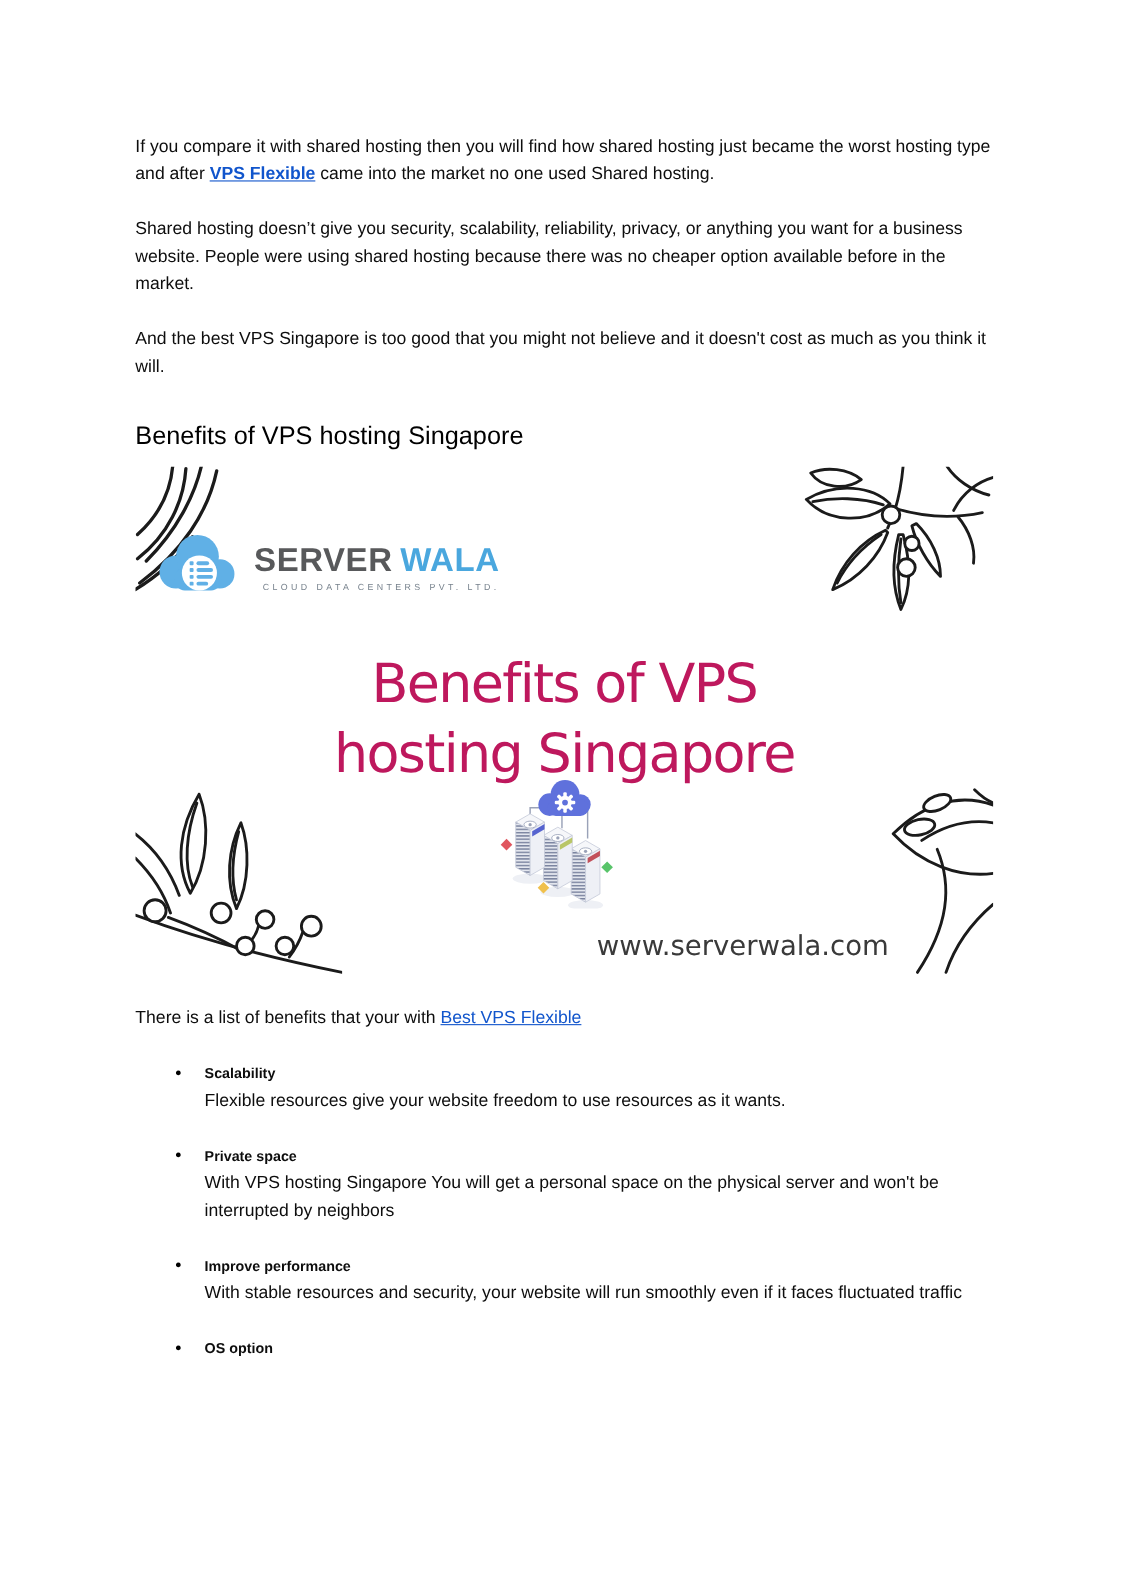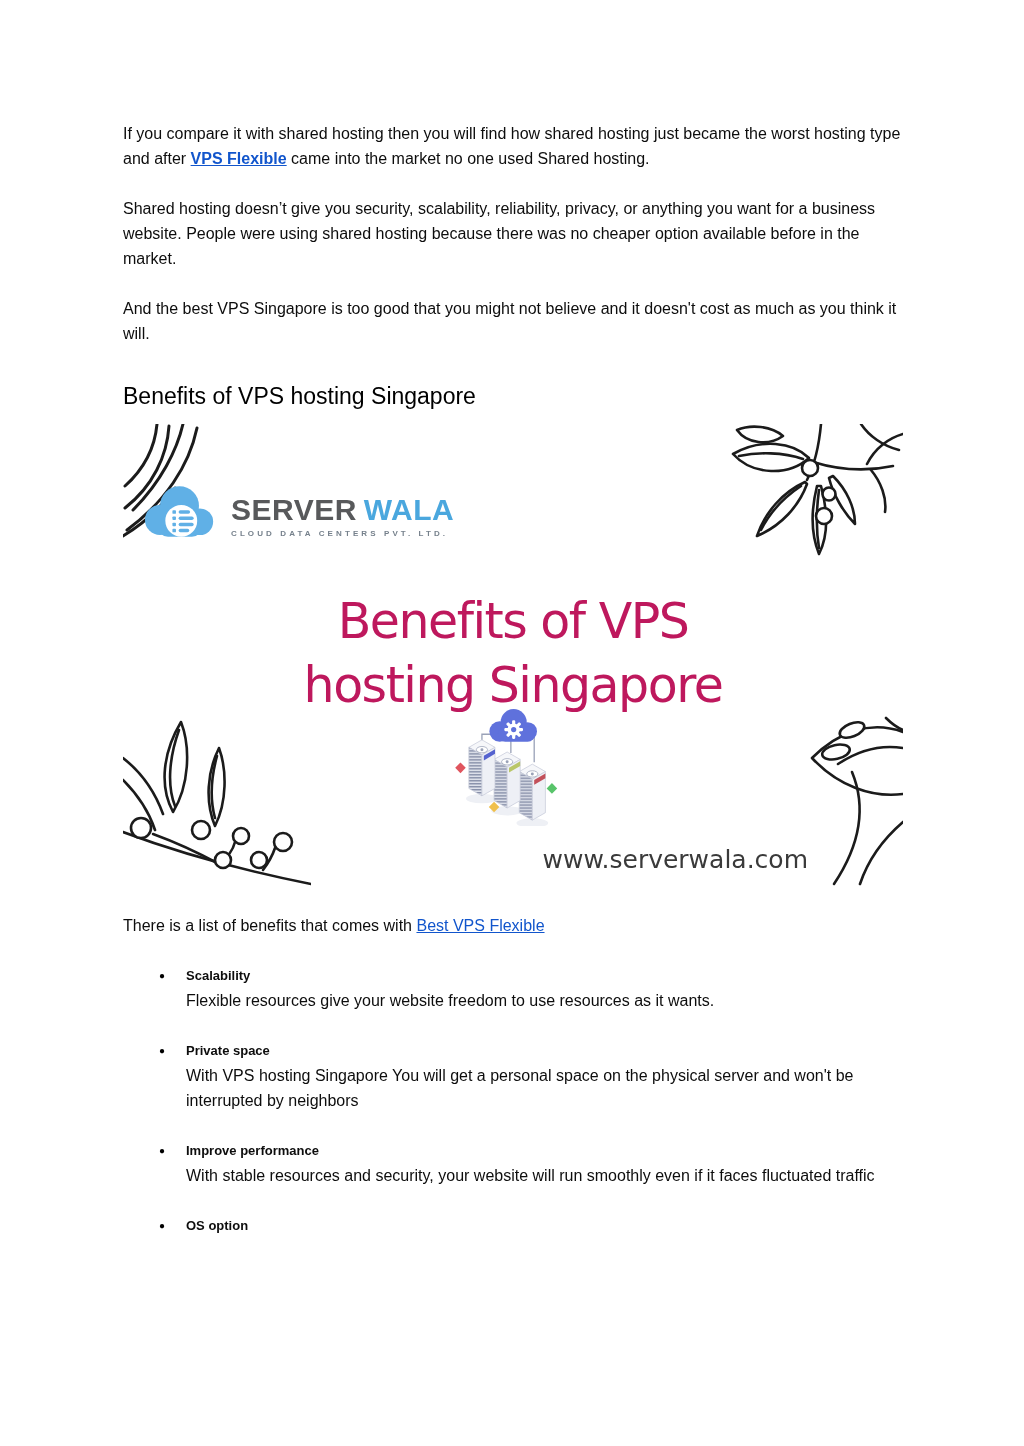--- a/index.html
+++ b/index.html
@@ -19,21 +19,21 @@
   .art{position:absolute;}
   .art.tl{left:0;top:0;}
   .art.tr{right:0;top:0;}
   .art.bl{left:0;bottom:0;}
   .art.br{right:0;bottom:0;}
   .logo{position:absolute;left:14px;top:56px;display:flex;align-items:flex-start;}
   .logo-text{margin-left:9px;padding-top:15px;}
   .brand{font-size:30px;font-weight:700;letter-spacing:.5px;line-height:30px;white-space:nowrap;}
   .brand-primary{color:#58595b;}
   .brand-secondary{color:#4aa7de;margin-left:7px;}
-  .tagline{font-size:8px;font-weight:700;letter-spacing:3.1px;color:#76818c;margin-top:4px;white-space:nowrap;}
+  .tagline{font-size:8px;font-weight:400;letter-spacing:3.1px;color:#76818c;margin-top:4px;white-space:nowrap;text-align:right;}
   .banner-title{
     position:absolute;top:166px;left:0;right:0;text-align:center;
     font-family:"DejaVu Sans",sans-serif;font-weight:400;
     font-size:49px;line-height:64px;letter-spacing:-1.5px;color:#be185d;
   }
   .illus{position:absolute;left:330px;top:282px;}
   .website{
     position:absolute;right:95px;bottom:12px;
     font-family:"DejaVu Sans",sans-serif;font-size:25px;color:#3a3a3a;
   }
@@ -212,21 +212,21 @@
         <ellipse cx="44" cy="16" rx="13" ry="6.5" fill="#fff" transform="rotate(-22 44 16)"></ellipse>
         <ellipse cx="28" cy="38" rx="14" ry="7" fill="#fff" transform="rotate(-12 28 38)"></ellipse>
         <path d="M78,4 C84,10 90,14 95,16"></path>
       </g>
     </svg>
 
     <div class="website">www.serverwala.com</div>
   </div>
 
   <p class="intro">
-    <span>There is a list of benefits that comes with </span><a class="doc-link">Best VPS Flexible</a>
+    <span>There is a list of benefits that your with </span><a class="doc-link">Best VPS Flexible</a>
   </p>
 
   <div class="bullets">
 
     <div class="bullet-row">
       <span class="bullet-glyph">●</span>
       <div class="bullet-body">
         <div class="bullet-title">Scalability</div>
         <div class="bullet-desc">Flexible resources give your website freedom to use resources as it wants.</div>
       </div>

